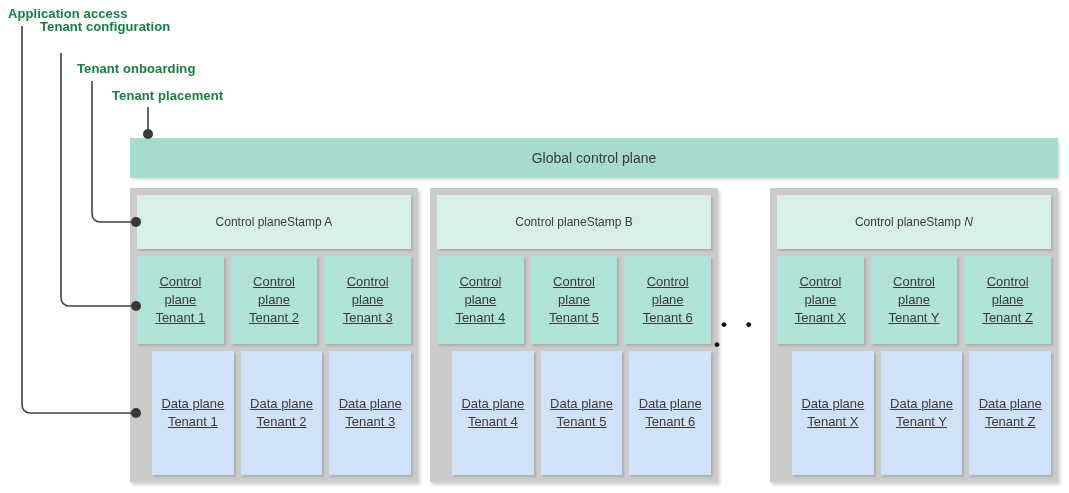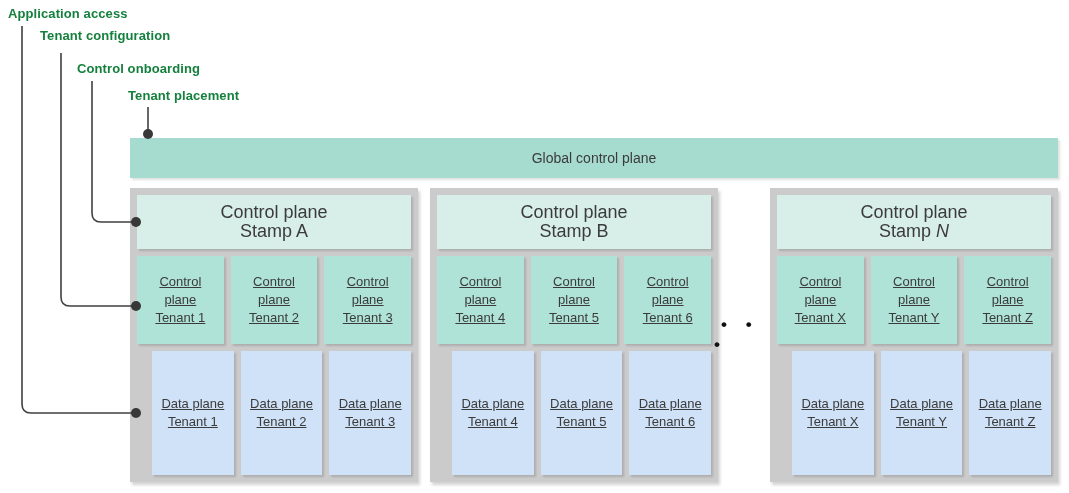--- a/index.html
+++ b/index.html
@@ -8,23 +8,23 @@
     background:#ffffff;
     font-family:"Liberation Sans","DejaVu Sans",sans-serif;
     color:#3b3b3b;
   }
   
   .conn-label{
     position:absolute;font-size:13px;font-weight:bold;color:#15803d;
     white-space:nowrap;letter-spacing:.1px;
   }
   #lbl-app-access{left:8px;top:6px;}
-  #lbl-tenant-config{left:40px;top:28px;}
+  #lbl-tenant-config{left:40px;top:19px;}
   #lbl-tenant-onboard{left:77px;top:61px;}
-  #lbl-tenant-place{left:128px;top:88px;}
+  #lbl-tenant-place{left:112px;top:88px;}
 
   
   #connector-svg{position:absolute;left:0;top:0;z-index:5;pointer-events:none;}
 
   
   #global-bar{
     position:absolute;left:130px;top:138px;width:928px;height:40px;
     display:flex;align-items:center;justify-content:center;
     font-size:14px;
     box-shadow:2px 2px 2px rgba(0,0,0,.12);
@@ -32,22 +32,22 @@
 
   
   .stamp{
     position:absolute;top:188px;width:288px;height:294px;
     box-sizing:border-box;padding:7px;
     display:flex;flex-direction:column;gap:7px;
     box-shadow:2px 3px 3px rgba(0,0,0,.18);
   }
   .stamp-header{
     height:54px;flex:0 0 54px;
-    display:flex;flex-direction:column;align-items:center;justify-content:center;
-    font-size:18px;line-height:19px;text-align:center;
+    display:flex;flex-direction:row;align-items:center;justify-content:center;
+    font-size:12px;line-height:19px;text-align:center;
     box-shadow:2px 2px 2px rgba(0,0,0,.15);
   }
   .tenant-row{display:flex;gap:7px;flex:0 0 auto;}
   .control-row{height:88px;}
   .data-row{height:124px;margin-left:15px;}
   .tenant-box{
     flex:1 1 0;
     display:flex;flex-direction:column;align-items:center;justify-content:center;
     font-size:13px;line-height:18px;text-align:center;
     box-shadow:2px 2px 2px rgba(0,0,0,.15);
@@ -61,21 +61,21 @@
     display:flex;align-items:center;justify-content:center;
     font-size:17px;font-weight:bold;letter-spacing:7px;color:#111;
     text-indent:7px;
   }
 </style>
 </head>
 <body>
 
 <div class="conn-label" id="lbl-app-access">Application access</div>
 <div class="conn-label" id="lbl-tenant-config">Tenant configuration</div>
-<div class="conn-label" id="lbl-tenant-onboard">Control onboarding</div>
+<div class="conn-label" id="lbl-tenant-onboard">Tenant onboarding</div>
 <div class="conn-label" id="lbl-tenant-place">Tenant placement</div>
 
 <svg id="connector-svg" width="1069" height="493" viewBox="0 0 1069 493">
   <g fill="none" stroke-width="1.6">
     <path id="path-app-access" d="M22 26 V404 Q22 413 31 413 H134" stroke="#404040"></path>
     <path id="path-tenant-config" d="M61 53 V297 Q61 306 70 306 H134" stroke="#404040"></path>
     <path id="path-tenant-onboard" d="M92 81 V213 Q92 222 101 222 H134" stroke="#404040"></path>
     <path id="path-tenant-place" d="M148 107 V131" stroke="#404040"></path>
   </g>
   <g>

